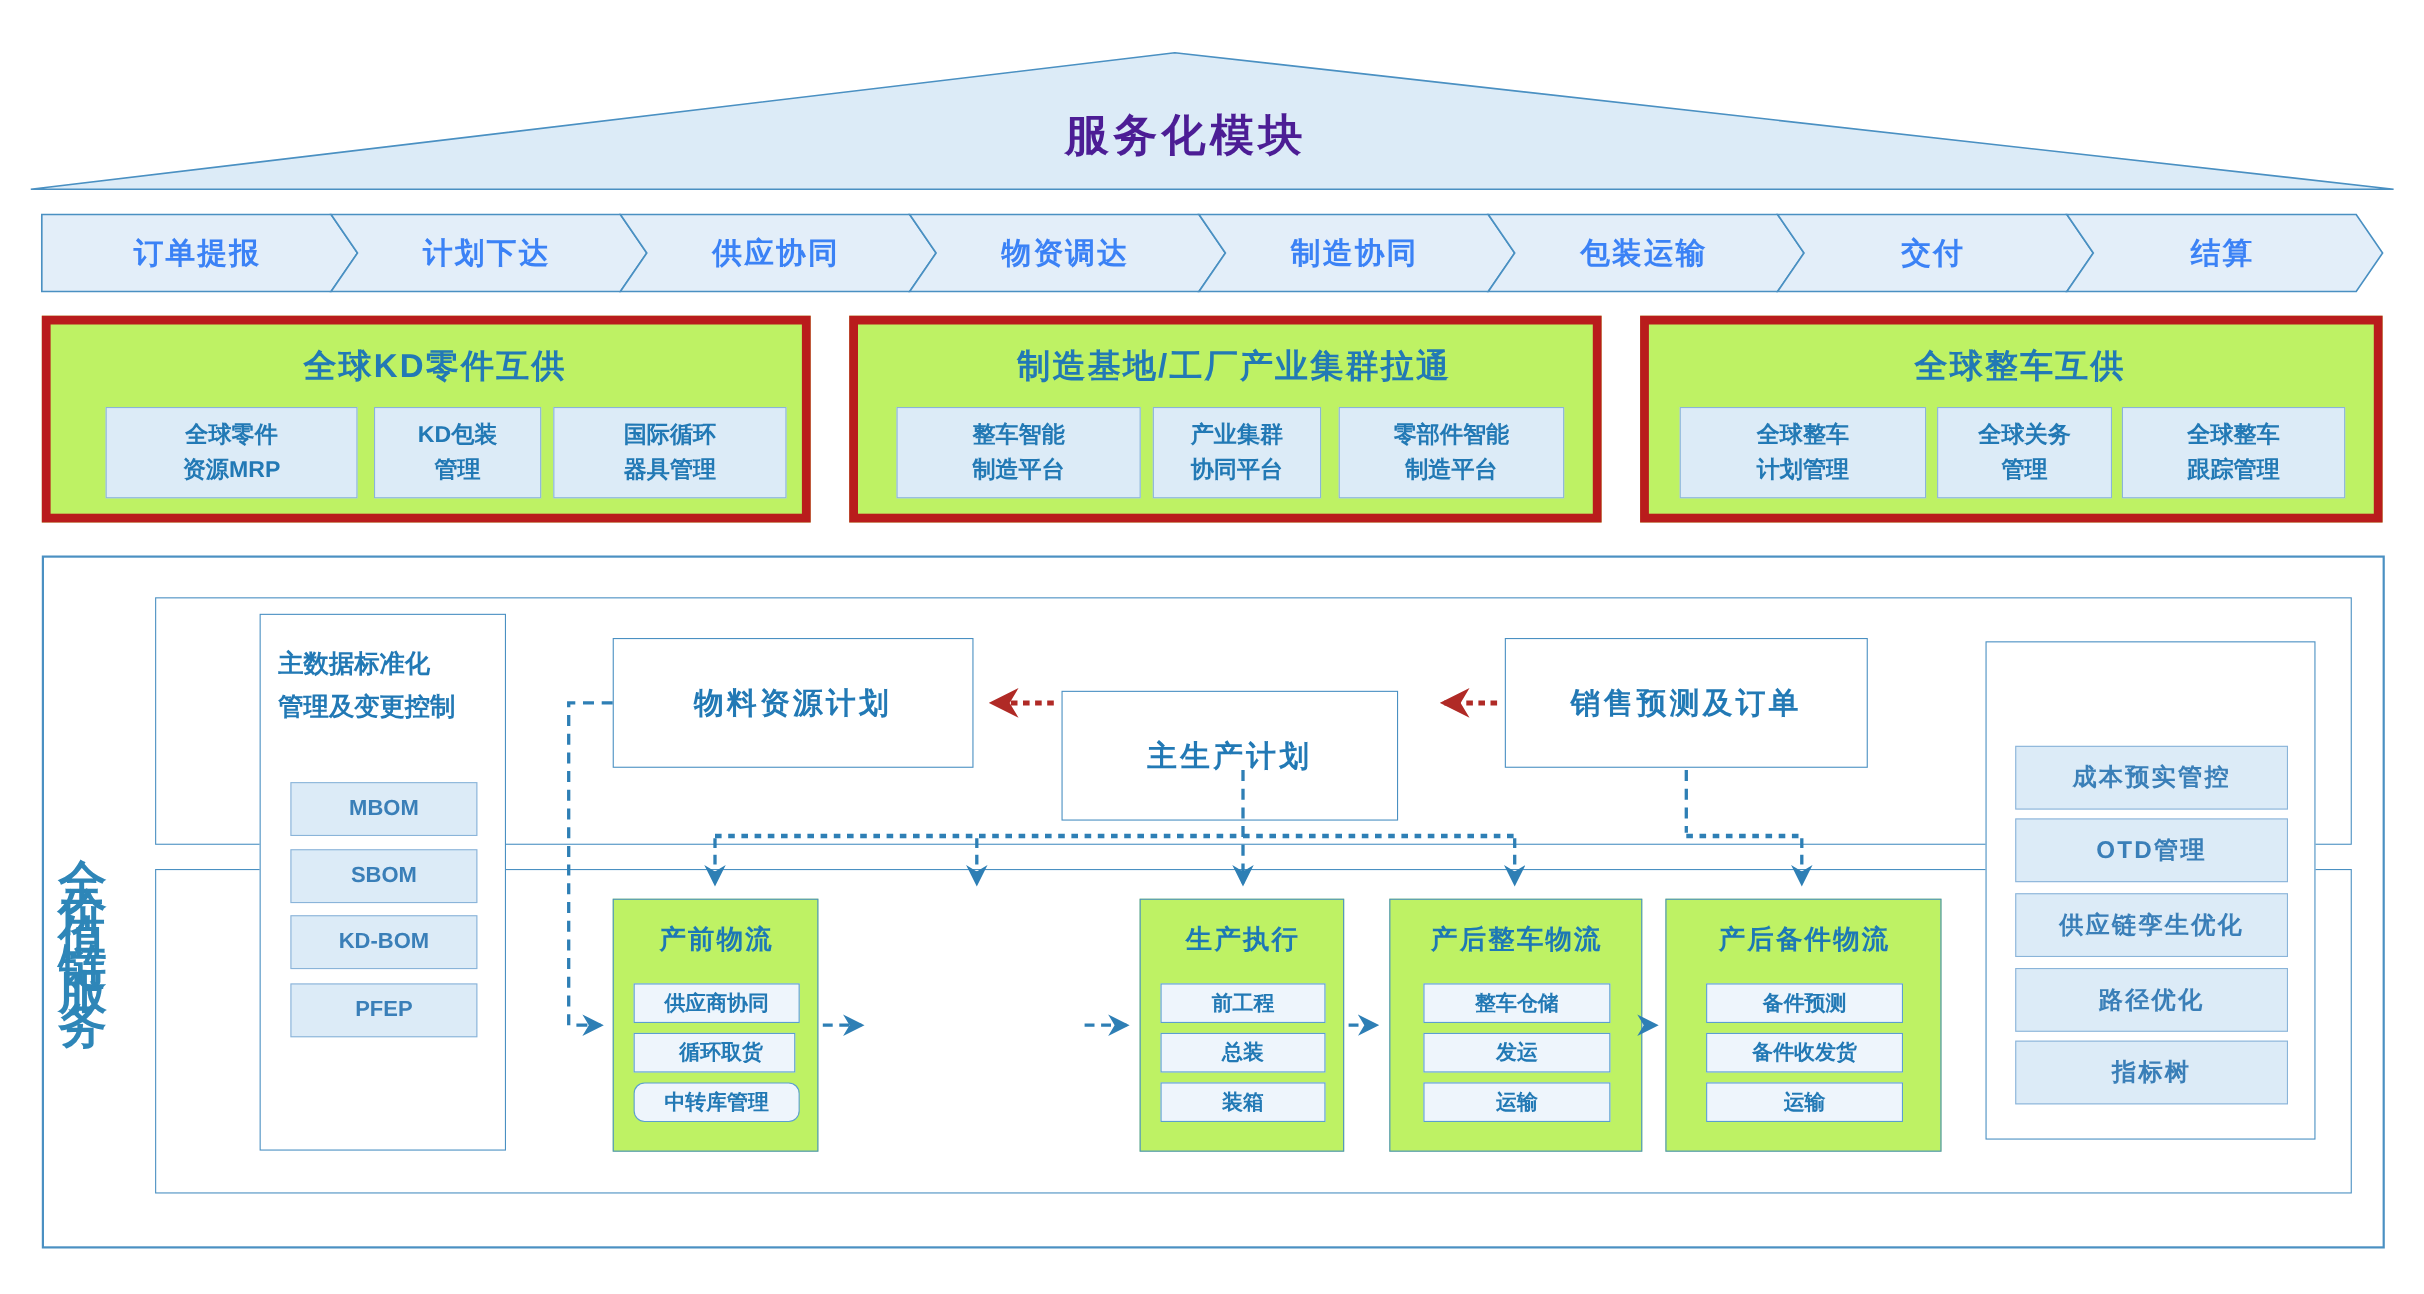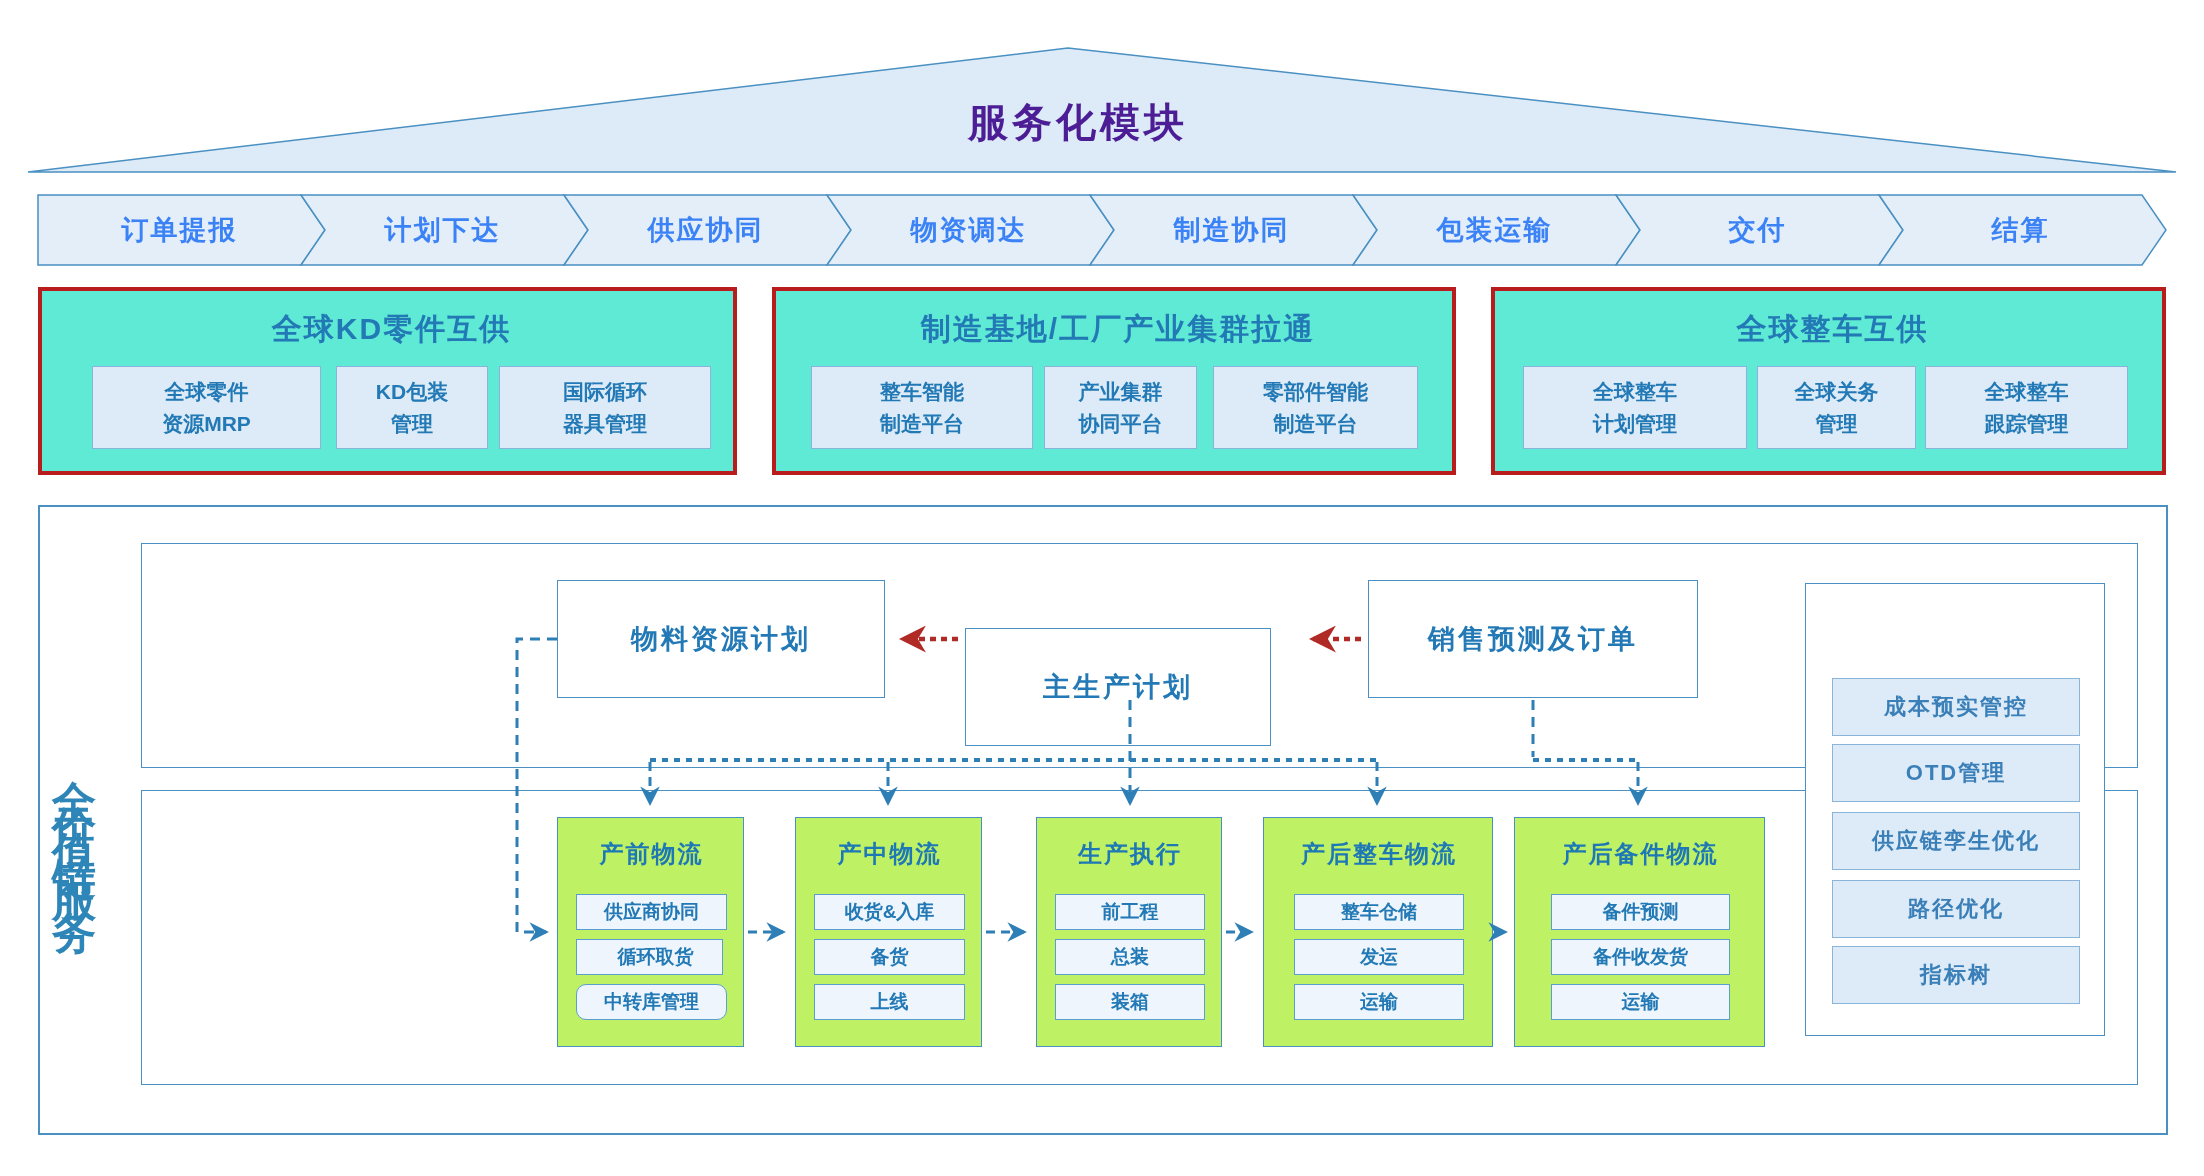--- a/index.html
+++ b/index.html
@@ -8,21 +8,21 @@
   .stage { position: relative; width: 2204px; height: 1176px; }
   .abs { position: absolute; }
   .flexc { display: flex; align-items: center; justify-content: center; text-align: center; }
   .pre { white-space: pre-line; }
   svg.overlay { position: absolute; left: 0; top: 0; pointer-events: none; }
 
   .roof-title { font-size: 40px; font-weight: bold; color: #4c1d95; letter-spacing: 4px; }
 
   .chev-label { font-size: 27px; font-weight: bold; color: #3b82f6; letter-spacing: 2px; }
 
-  .section-box { background: #5eead4; border: 4px solid #b91c1c; }
+  .section-box { background: #bef264; border: 8px solid #b91c1c; }
   .section-title { font-size: 30px; font-weight: bold; color: #2279b5; letter-spacing: 2px; }
   .module-box { background: #dcebf7; border: 1.5px solid #8ab4d9; font-size: 21px;
     font-weight: bold; color: #2279b5; line-height: 1.5; }
 
   .bigbox { background: #ffffff; border: 2px solid #4a90c2; }
   .band { background: #ffffff; border: 1.5px solid #4a90c2; z-index: 1; }
   .vert { writing-mode: vertical-lr; text-orientation: upright; font-weight: bold; color: #2e86b8; }
   .side-label { font-size: 44px; letter-spacing: 26px; }
   .layer-label { font-size: 31px; color: #1d78b5; letter-spacing: 14px; }
 
@@ -101,44 +101,46 @@
   </div>
 
   <div class="abs bigbox" style="left:38px;top:505px;width:2130px;height:630px;"></div>
   <div class="abs flexc vert side-label" style="left:40px;top:608px;width:70px;height:430px;">全价值链服务</div>
 
   <div class="abs band" style="left:141px;top:543px;width:1997px;height:225px;"></div>
   <div class="abs band" style="left:141px;top:790px;width:1997px;height:295px;"></div>
   <div class="abs flexc vert layer-label" style="left:148px;top:578px;width:48px;height:158px;">计划层</div>
   <div class="abs flexc vert layer-label" style="left:148px;top:858px;width:48px;height:162px;">执行层</div>
 
+  <div class="abs whitecard" style="left:236px;top:558px;width:224px;height:488px;">
+    <div class="abs master-title pre" style="left:16px;top:25px;width:200px;">主数据标准化
+管理及变更控制</div>
+    <div class="abs flexc chip" style="left:27px;top:152px;width:170px;height:49px;">MBOM</div>
+    <div class="abs flexc chip" style="left:27px;top:213px;width:170px;height:49px;">SBOM</div>
+    <div class="abs flexc chip" style="left:27px;top:273px;width:170px;height:49px;">KD-BOM</div>
+    <div class="abs flexc chip" style="left:27px;top:335px;width:170px;height:49px;">PFEP</div>
+  </div>
 
   <div class="abs flexc whitecard plan-box" style="left:557px;top:580px;width:328px;height:118px;">物料资源计划</div>
   <div class="abs flexc whitecard plan-box" style="left:965px;top:580px;width:306px;height:118px;margin-top:48px;">主生产计划</div>
   <div class="abs flexc whitecard plan-box" style="left:1368px;top:580px;width:330px;height:118px;">销售预测及订单</div>
 
   <div class="abs whitecard" style="left:1805px;top:583px;width:300px;height:453px;">
     <div class="abs flexc chip tower-chip" style="left:26px;top:94px;width:248px;height:58px;">成本预实管控</div>
     <div class="abs flexc chip tower-chip" style="left:26px;top:160px;width:248px;height:58px;">OTD管理</div>
     <div class="abs flexc chip tower-chip" style="left:26px;top:228px;width:248px;height:58px;">供应链孪生优化</div>
     <div class="abs flexc chip tower-chip" style="left:26px;top:296px;width:248px;height:58px;">路径优化</div>
     <div class="abs flexc chip tower-chip" style="left:26px;top:362px;width:248px;height:58px;">指标树</div>
   </div>
 
   <div class="abs exec-box" style="left:557px;top:817px;width:187px;height:230px;">
     <div class="abs flexc exec-title" style="left:0;top:18px;width:187px;height:36px;">产前物流</div>
     <div class="abs flexc exec-chip" style="left:18px;top:76px;width:151px;height:36px;">供应商协同</div>
     <div class="abs flexc exec-chip" style="left:18px;top:121px;width:147px;height:36px;padding-left:12px;">循环取货</div>
     <div class="abs flexc exec-chip" style="left:18px;top:166px;width:151px;height:36px;border-radius:10px;">中转库管理</div>
-  </div>
-  <div class="abs exec-box" style="left:795px;top:817px;width:187px;height:230px;">
-    <div class="abs flexc exec-title" style="left:0;top:18px;width:187px;height:36px;">产中物流</div>
-    <div class="abs flexc exec-chip" style="left:18px;top:76px;width:151px;height:36px;">收货&amp;入库</div>
-    <div class="abs flexc exec-chip" style="left:18px;top:121px;width:151px;height:36px;">备货</div>
-    <div class="abs flexc exec-chip" style="left:18px;top:166px;width:151px;height:36px;">上线</div>
   </div>
   <div class="abs exec-box" style="left:1036px;top:817px;width:186px;height:230px;">
     <div class="abs flexc exec-title" style="left:0;top:18px;width:186px;height:36px;">生产执行</div>
     <div class="abs flexc exec-chip" style="left:18px;top:76px;width:150px;height:36px;">前工程</div>
     <div class="abs flexc exec-chip" style="left:18px;top:121px;width:150px;height:36px;">总装</div>
     <div class="abs flexc exec-chip" style="left:18px;top:166px;width:150px;height:36px;">装箱</div>
   </div>
   <div class="abs exec-box" style="left:1263px;top:817px;width:230px;height:230px;">
     <div class="abs flexc exec-title" style="left:0;top:18px;width:230px;height:36px;">产后整车物流</div>
     <div class="abs flexc exec-chip" style="left:30px;top:76px;width:170px;height:36px;">整车仓储</div>

